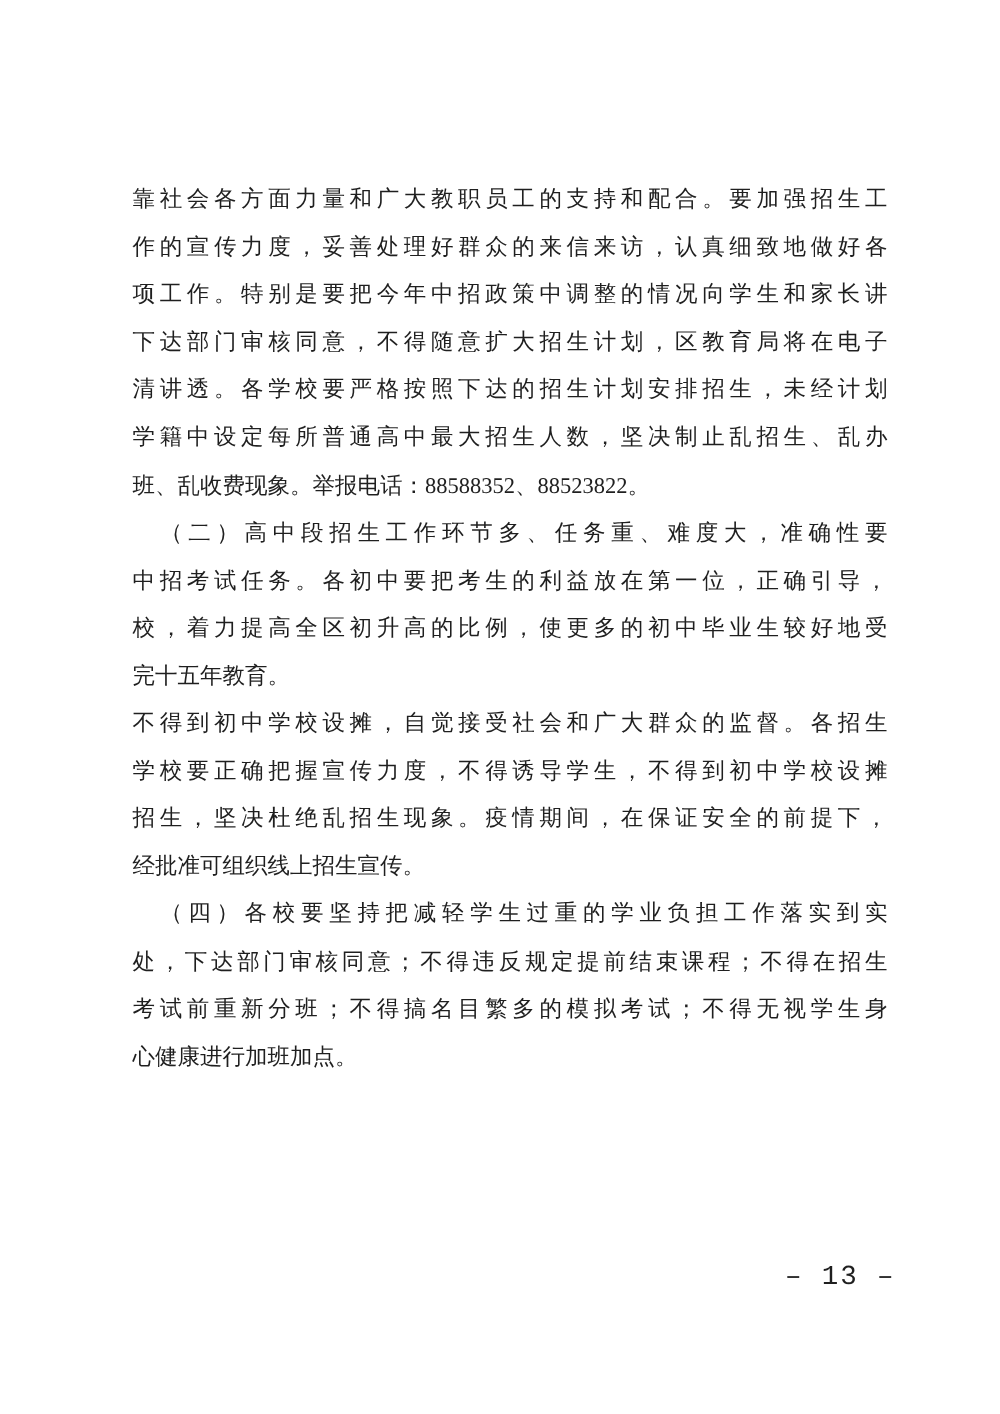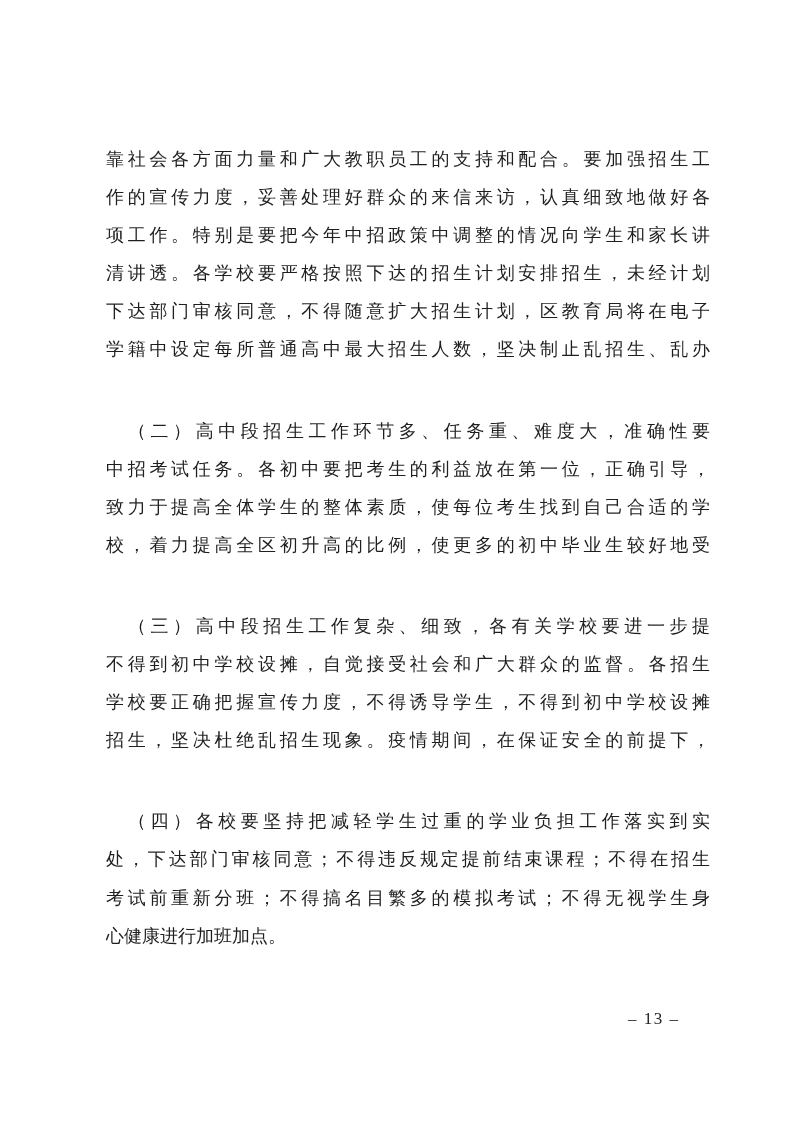--- a/index.html
+++ b/index.html
@@ -32,50 +32,50 @@
     text-align: justify;
     text-align-last: justify;
     text-justify: inter-character;
     letter-spacing: 0;
   }
   .line.para-end {
     text-align-last: left;
   }
   .line.indent {
     text-indent: 22px;
-    margin-top: 43px;
   }
   .page-number {
     position: absolute;
     left: 628px;
     top: 1009px;
-    font-size: 17px;
+    font-size: 22px;
     letter-spacing: 1.5px;
     color: var(--ink);
-    font-family: Liberation Serif, serif;
+    font-family: Liberation Mono, monospace;
   }
 </style>
 </head>
 <body>
 
 <div class="page">
   <div class="content">
       <div class="line">靠社会各方面力量和广大教职员工的支持和配合。要加强招生工</div>
       <div class="line">作的宣传力度，妥善处理好群众的来信来访，认真细致地做好各</div>
       <div class="line">项工作。特别是要把今年中招政策中调整的情况向学生和家长讲</div>
+      <div class="line">下达部门审核同意，不得随意扩大招生计划，区教育局将在电子</div>
       <div class="line">清讲透。各学校要严格按照下达的招生计划安排招生，未经计划</div>
-      <div class="line">下达部门审核同意，不得随意扩大招生计划，区教育局将在电子</div>
       <div class="line">学籍中设定每所普通高中最大招生人数，坚决制止乱招生、乱办</div>
+      <div class="line para-end">班、乱收费现象。举报电话：88588352、88523822。</div>
       <div class="line indent">（二）高中段招生工作环节多、任务重、难度大，准确性要</div>
       <div class="line">中招考试任务。各初中要把考生的利益放在第一位，正确引导，</div>
-      <div class="line">致力于提高全体学生的整体素质，使每位考生找到自己合适的学</div>
       <div class="line">校，着力提高全区初升高的比例，使更多的初中毕业生较好地受</div>
-      <div class="line indent">（三）高中段招生工作复杂、细致，各有关学校要进一步提</div>
+      <div class="line para-end">完十五年教育。</div>
       <div class="line">不得到初中学校设摊，自觉接受社会和广大群众的监督。各招生</div>
       <div class="line">学校要正确把握宣传力度，不得诱导学生，不得到初中学校设摊</div>
       <div class="line">招生，坚决杜绝乱招生现象。疫情期间，在保证安全的前提下，</div>
+      <div class="line para-end">经批准可组织线上招生宣传。</div>
       <div class="line indent">（四）各校要坚持把减轻学生过重的学业负担工作落实到实</div>
       <div class="line">处，下达部门审核同意；不得违反规定提前结束课程；不得在招生</div>
       <div class="line">考试前重新分班；不得搞名目繁多的模拟考试；不得无视学生身</div>
       <div class="line para-end">心健康进行加班加点。</div>
     </div>
   <div class="page-number">– 13 –</div>
 </div>
 
 </body></html>

